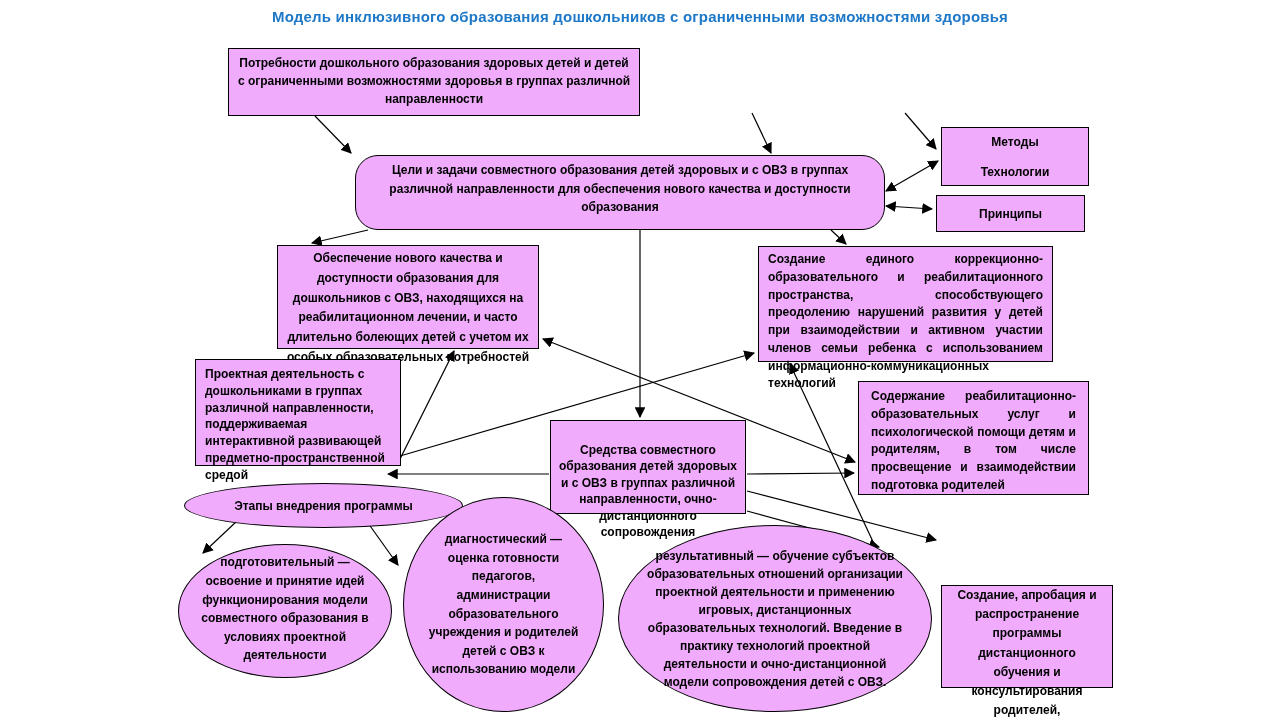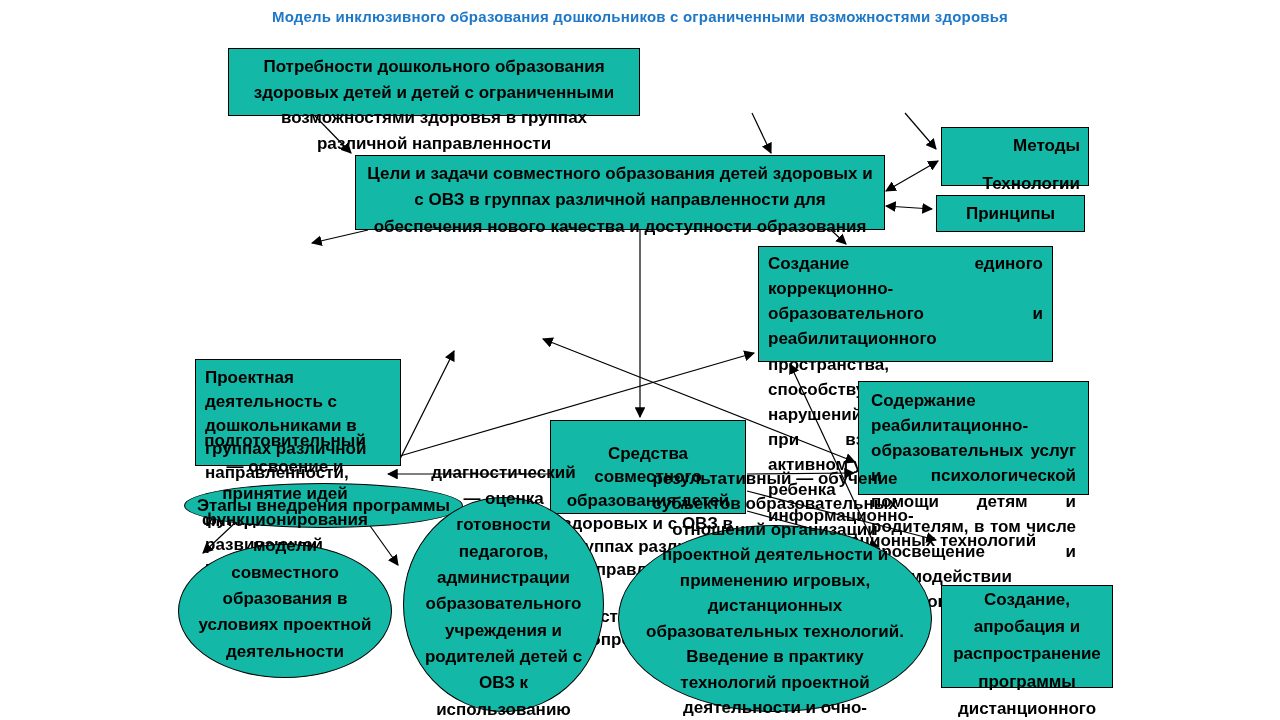--- a/index.html
+++ b/index.html
@@ -8,30 +8,30 @@
     font-family:"Liberation Sans",sans-serif;color:#000;
   }
   #title{
     position:absolute;left:0;top:8px;width:1280px;text-align:center;
     font-size:15px;font-weight:bold;color:#1E78C8;letter-spacing:.2px;
   }
   #connectors{position:absolute;left:0;top:0;z-index:1;}
   #connectors line{stroke:#000;stroke-width:1.2;}
   .nd{
     position:absolute;z-index:2;box-sizing:border-box;
-    border:1px solid #000;background:#14b8a6;
-    font-size:17px;font-weight:bold;line-height:1.5;
+    border:1px solid #000;background:#f0abfc;
+    font-size:12px;font-weight:bold;line-height:1.5;
     display:flex;flex-direction:column;align-items:center;justify-content:flex-start;
     padding:5px 8px;text-align:center;
   }
   .ellipse{border-radius:50%;justify-content:center;}
   .n-potrebnosti{left:228px;top:48px;width:412px;height:68px;}
   .n-faktory{left:678px;top:47px;width:385px;height:67px;}
-  .n-tseli{left:355px;top:155px;width:530px;height:75px;line-height:1.55;}
-  .n-metody{left:941px;top:127px;width:148px;height:59px;align-items:flex-end;}
+  .n-tseli{left:355px;top:155px;width:530px;height:75px;line-height:1.55;border-radius:23px;}
+  .n-metody{left:941px;top:127px;width:148px;height:59px;}
   .n-metody .l2{margin-top:12px;}
   .n-printsipy{left:936px;top:195px;width:149px;height:37px;justify-content:center;}
   .n-obespechenie{left:277px;top:245px;width:262px;height:104px;line-height:1.65;padding-top:3px;}
   .n-sozdanie-prostranstva{left:758px;top:246px;width:295px;height:116px;line-height:1.48;text-align:justify;align-items:stretch;padding:4px 9px;}
   .n-proektnaya{left:195px;top:359px;width:206px;height:107px;line-height:1.4;text-align:left;align-items:flex-start;padding:6px 9px;}
   .n-soderzhanie{left:858px;top:381px;width:231px;height:114px;line-height:1.48;text-align:justify;align-items:stretch;padding:6px 12px;}
   .n-sredstva{left:550px;top:420px;width:196px;height:94px;line-height:1.37;padding-top:21px;}
   .n-sozdanie-programmy{left:941px;top:541px;width:172px;height:103px;line-height:1.6;padding-top:0;margin-top:44px;}
   .n-etapy{left:184px;top:483px;width:279px;height:45px;}
   .n-podgotovitelny{left:178px;top:544px;width:214px;height:134px;line-height:1.55;padding:12px 18px;justify-content:flex-end;}
@@ -82,20 +82,23 @@
 
   <div class="nd n-metody">
     <div class="l1">Методы</div>
     <div class="l2">Технологии</div>
   </div>
 
   <div class="nd n-printsipy">
     <div>Принципы</div>
   </div>
 
+  <div class="nd n-obespechenie">
+    <div>Обеспечение нового качества и доступности образования для дошкольников с ОВЗ, находящихся на реабилитационном лечении, и часто длительно болеющих детей с учетом их особых образовательных потребностей</div>
+  </div>
 
   <div class="nd n-proektnaya">
     <div>Проектная деятельность с дошкольниками в группах различной направленности, поддерживаемая интерактивной развивающей предметно-пространственной средой</div>
   </div>
 
   <div class="nd n-sozdanie-prostranstva">
     <div>Создание единого коррекционно-образовательного и реабилитационного пространства, способствующего преодолению нарушений развития у детей при взаимодействии и активном участии членов семьи ребенка с использованием информационно-коммуникационных технологий</div>
   </div>
 
   <div class="nd n-soderzhanie">

